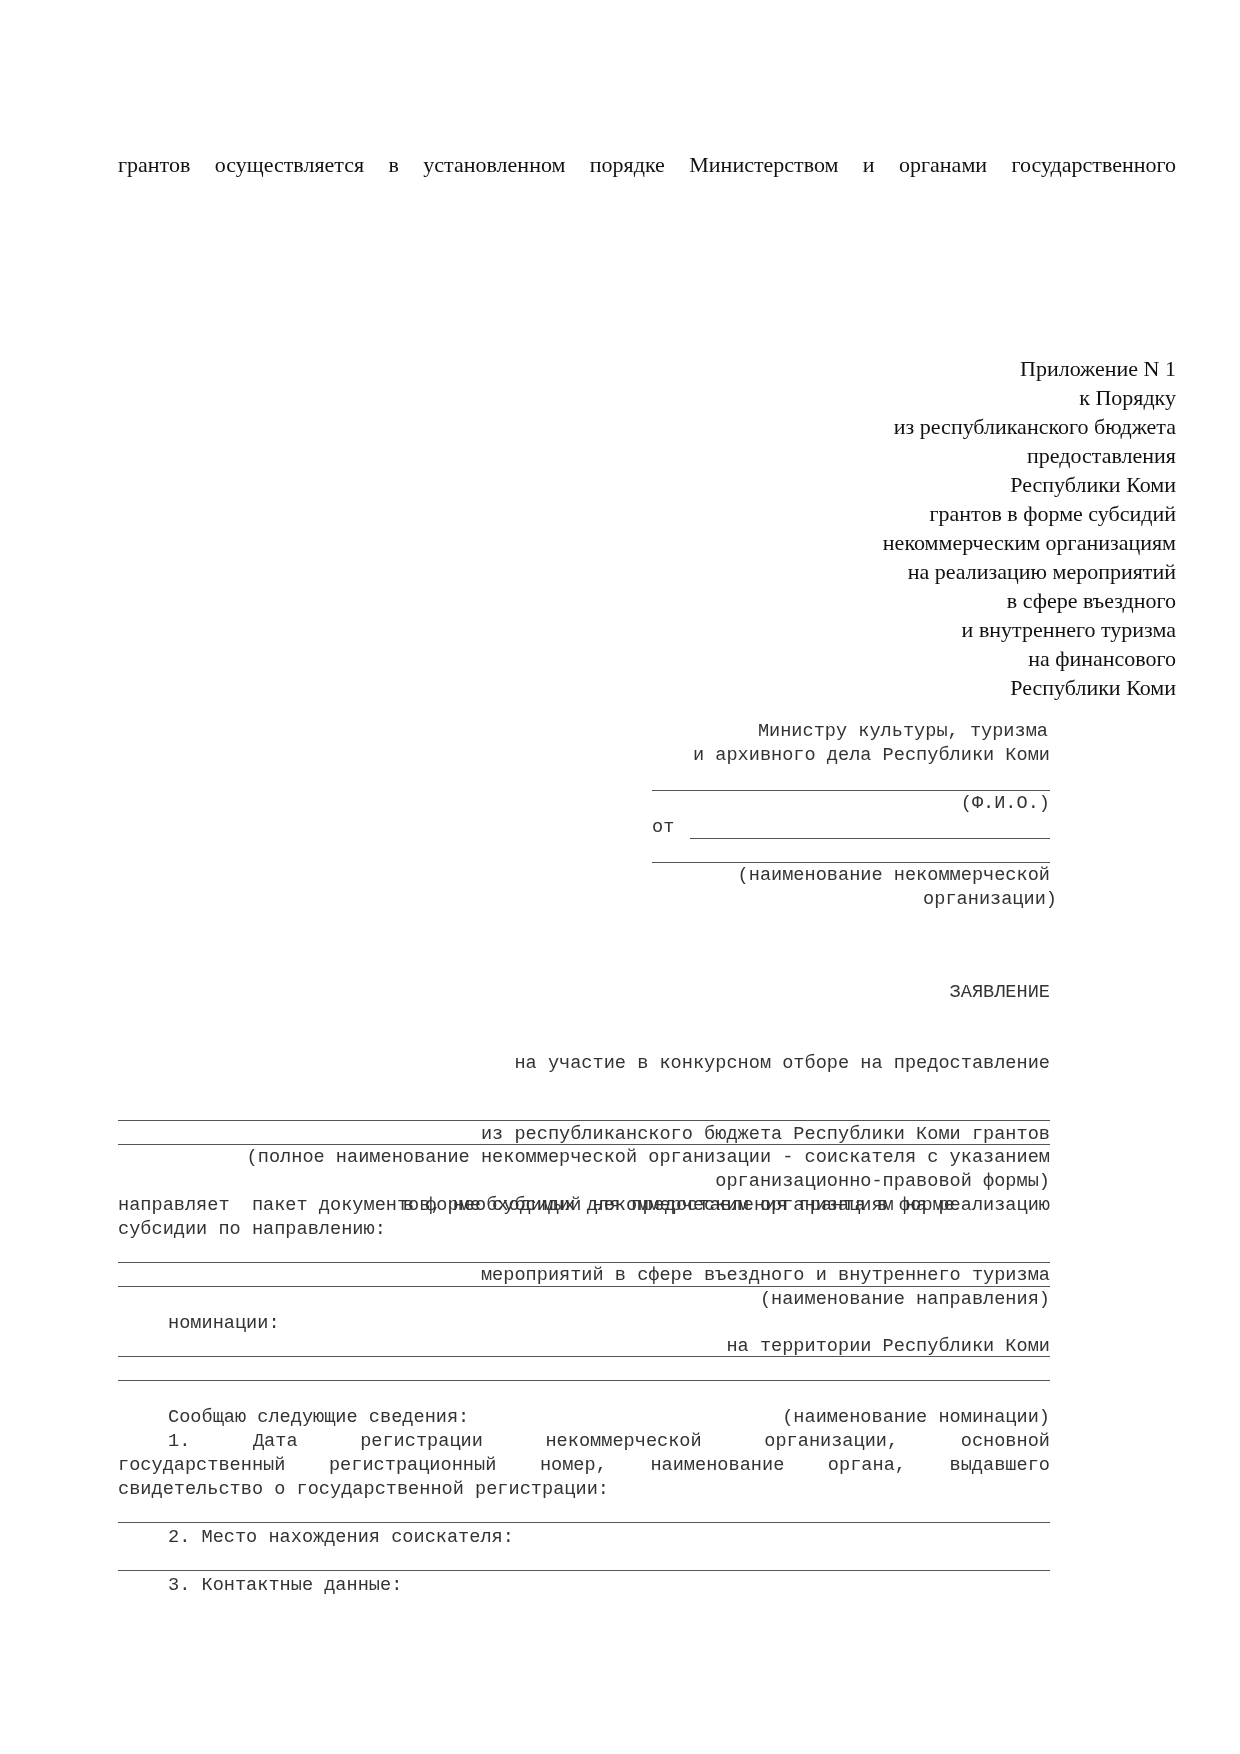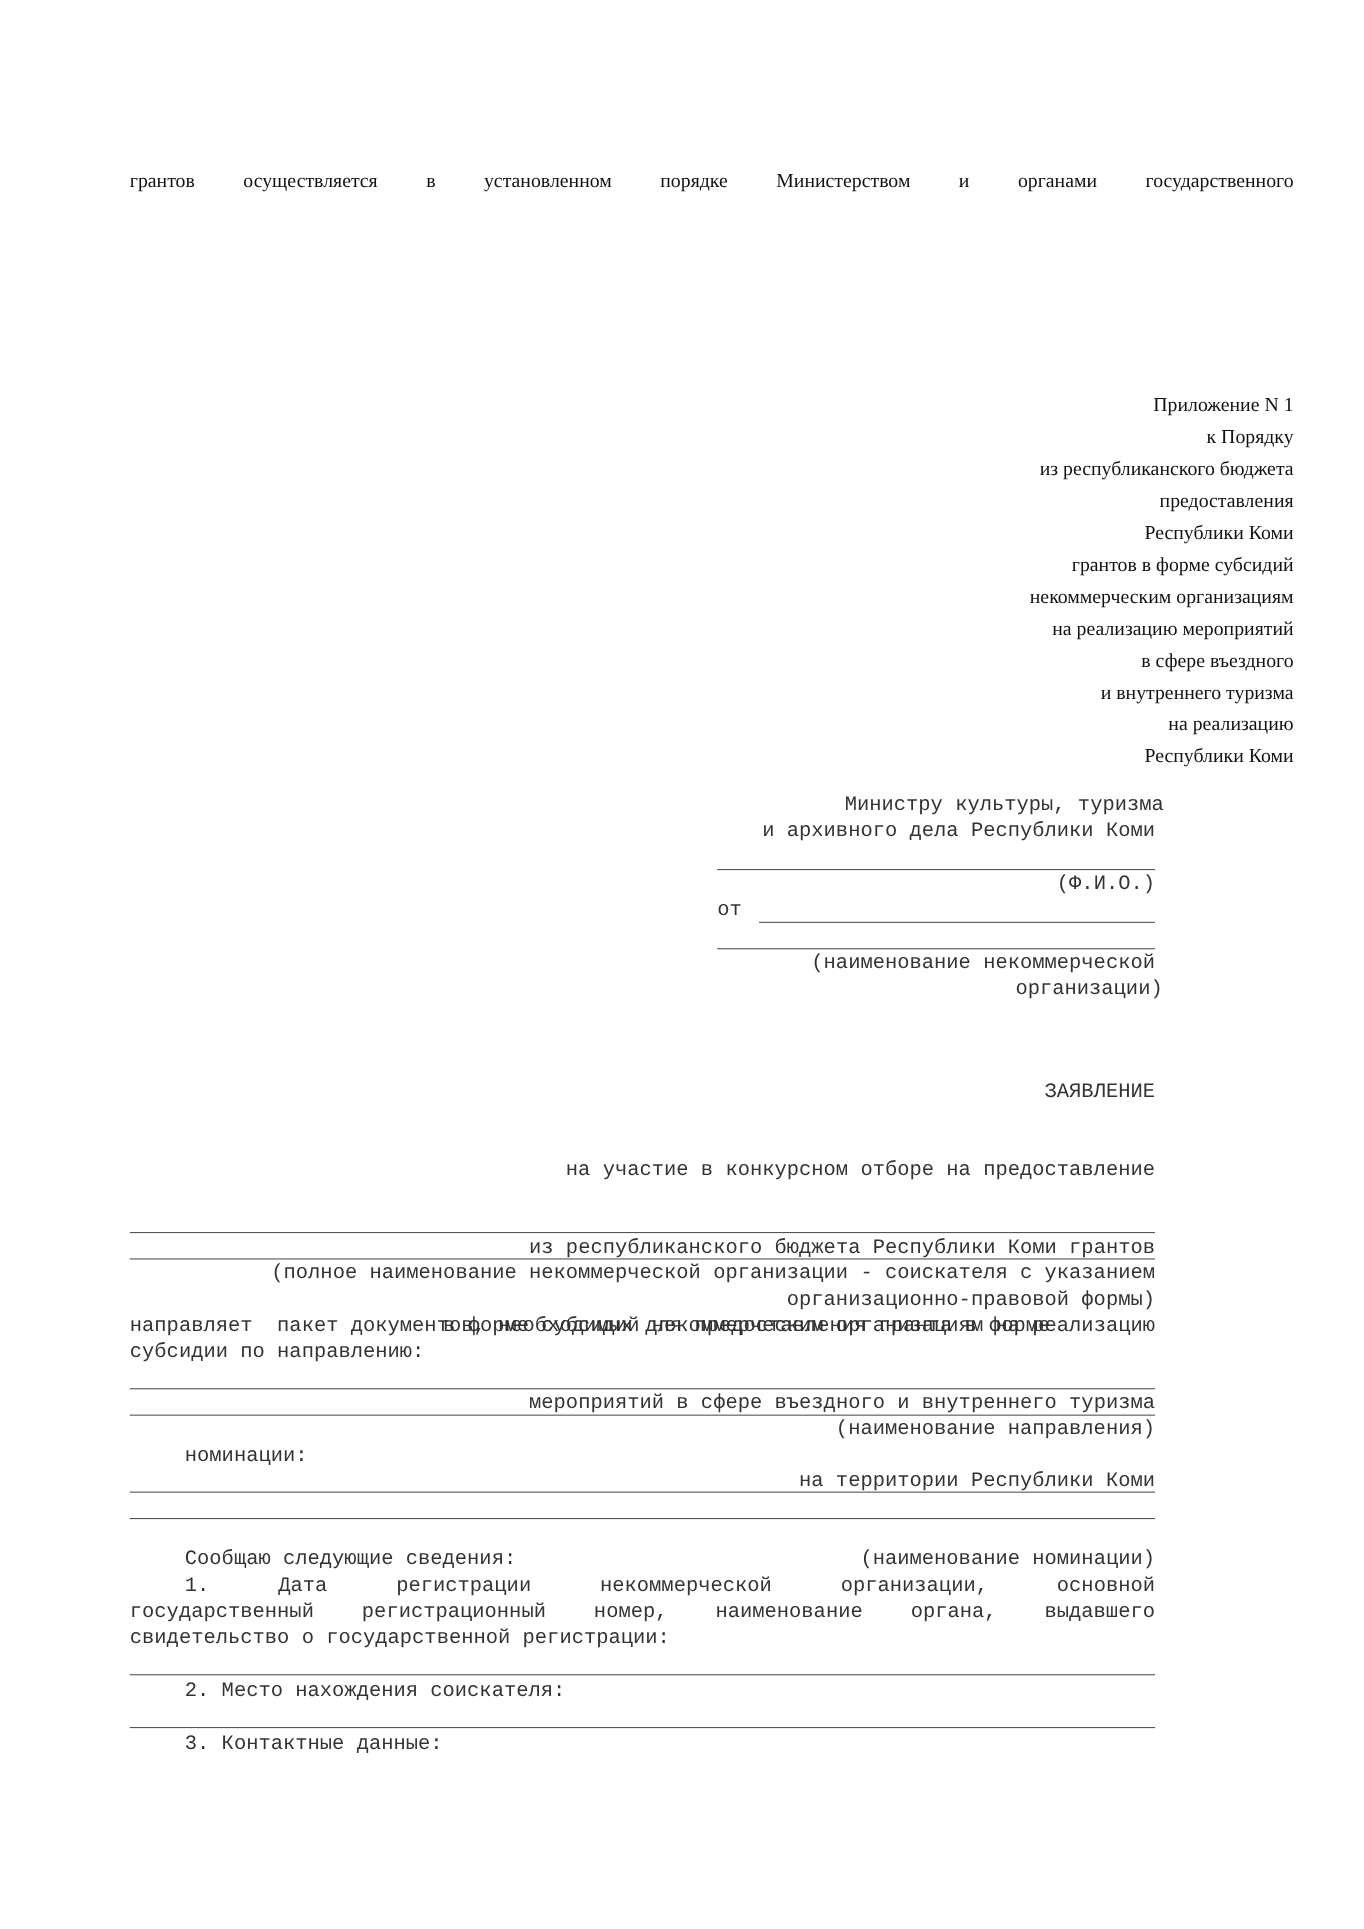--- a/index.html
+++ b/index.html
@@ -1,17 +1,17 @@
 <!DOCTYPE html>
 <html><head>
 <meta charset="utf-8">
 <style>
   html, body { margin: 0; padding: 0; background: #ffffff; }
   body { width: 1240px; height: 1754px; position: relative; overflow: hidden; color: #111; }
-  .serif { font-family: "Liberation Serif", "DejaVu Serif", serif; font-size: 18px; line-height: 29px; color: #111; }
+  .serif { font-family: "Liberation Serif", "DejaVu Serif", serif; font-size: 22px; line-height: 29px; color: #111; }
   .mono { font-family: "Liberation Mono", "DejaVu Sans Mono", monospace; font-size: 18.6px; line-height: 23.6px; color: #333; white-space: pre; }
   .abs { position: absolute; }
   .right { text-align: right; }
   .center { text-align: right; }
   .uline { position: absolute; height: 0; border-top: 1px solid #555; }
 </style>
 </head>
 <body>
 
 <div class="abs serif" style="left:118px; top:150px; width:1058px;">
@@ -22,25 +22,25 @@
   <div>Приложение N 1</div>
   <div>к Порядку</div>
   <div>из республиканского бюджета</div>
   <div>предоставления</div>
   <div>Республики Коми</div>
   <div>грантов в форме субсидий</div>
   <div>некоммерческим организациям</div>
   <div>на реализацию мероприятий</div>
   <div>в сфере въездного</div>
   <div>и внутреннего туризма</div>
-  <div>на реализацию</div>
+  <div>на финансового</div>
   <div>Республики Коми</div>
 </div>
 
-<div class="abs mono right" style="right:182px; top:720px;">Министру культуры, туризма</div>
+<div class="abs mono right" style="right:192px; top:720px;">Министру культуры, туризма</div>
 <div class="abs mono right" style="right:190px; top:744px;">и архивного дела Республики Коми</div>
 <div class="uline" style="left:652px; width:398px; top:790px;"></div>
 <div class="abs mono right" style="right:190px; top:792px;">(Ф.И.О.)</div>
 <div class="abs mono" style="left:652px; top:816px;">от</div>
 <div class="uline" style="left:690px; width:360px; top:838px;"></div>
 <div class="uline" style="left:652px; width:398px; top:862px;"></div>
 <div class="abs mono right" style="right:190px; top:864px;">(наименование некоммерческой</div>
 <div class="abs mono right" style="right:183px; top:888px;margin-left:24px;">организации)</div>
 
 <div class="abs mono center" style="left:118px; width:932px; top:934px;">

